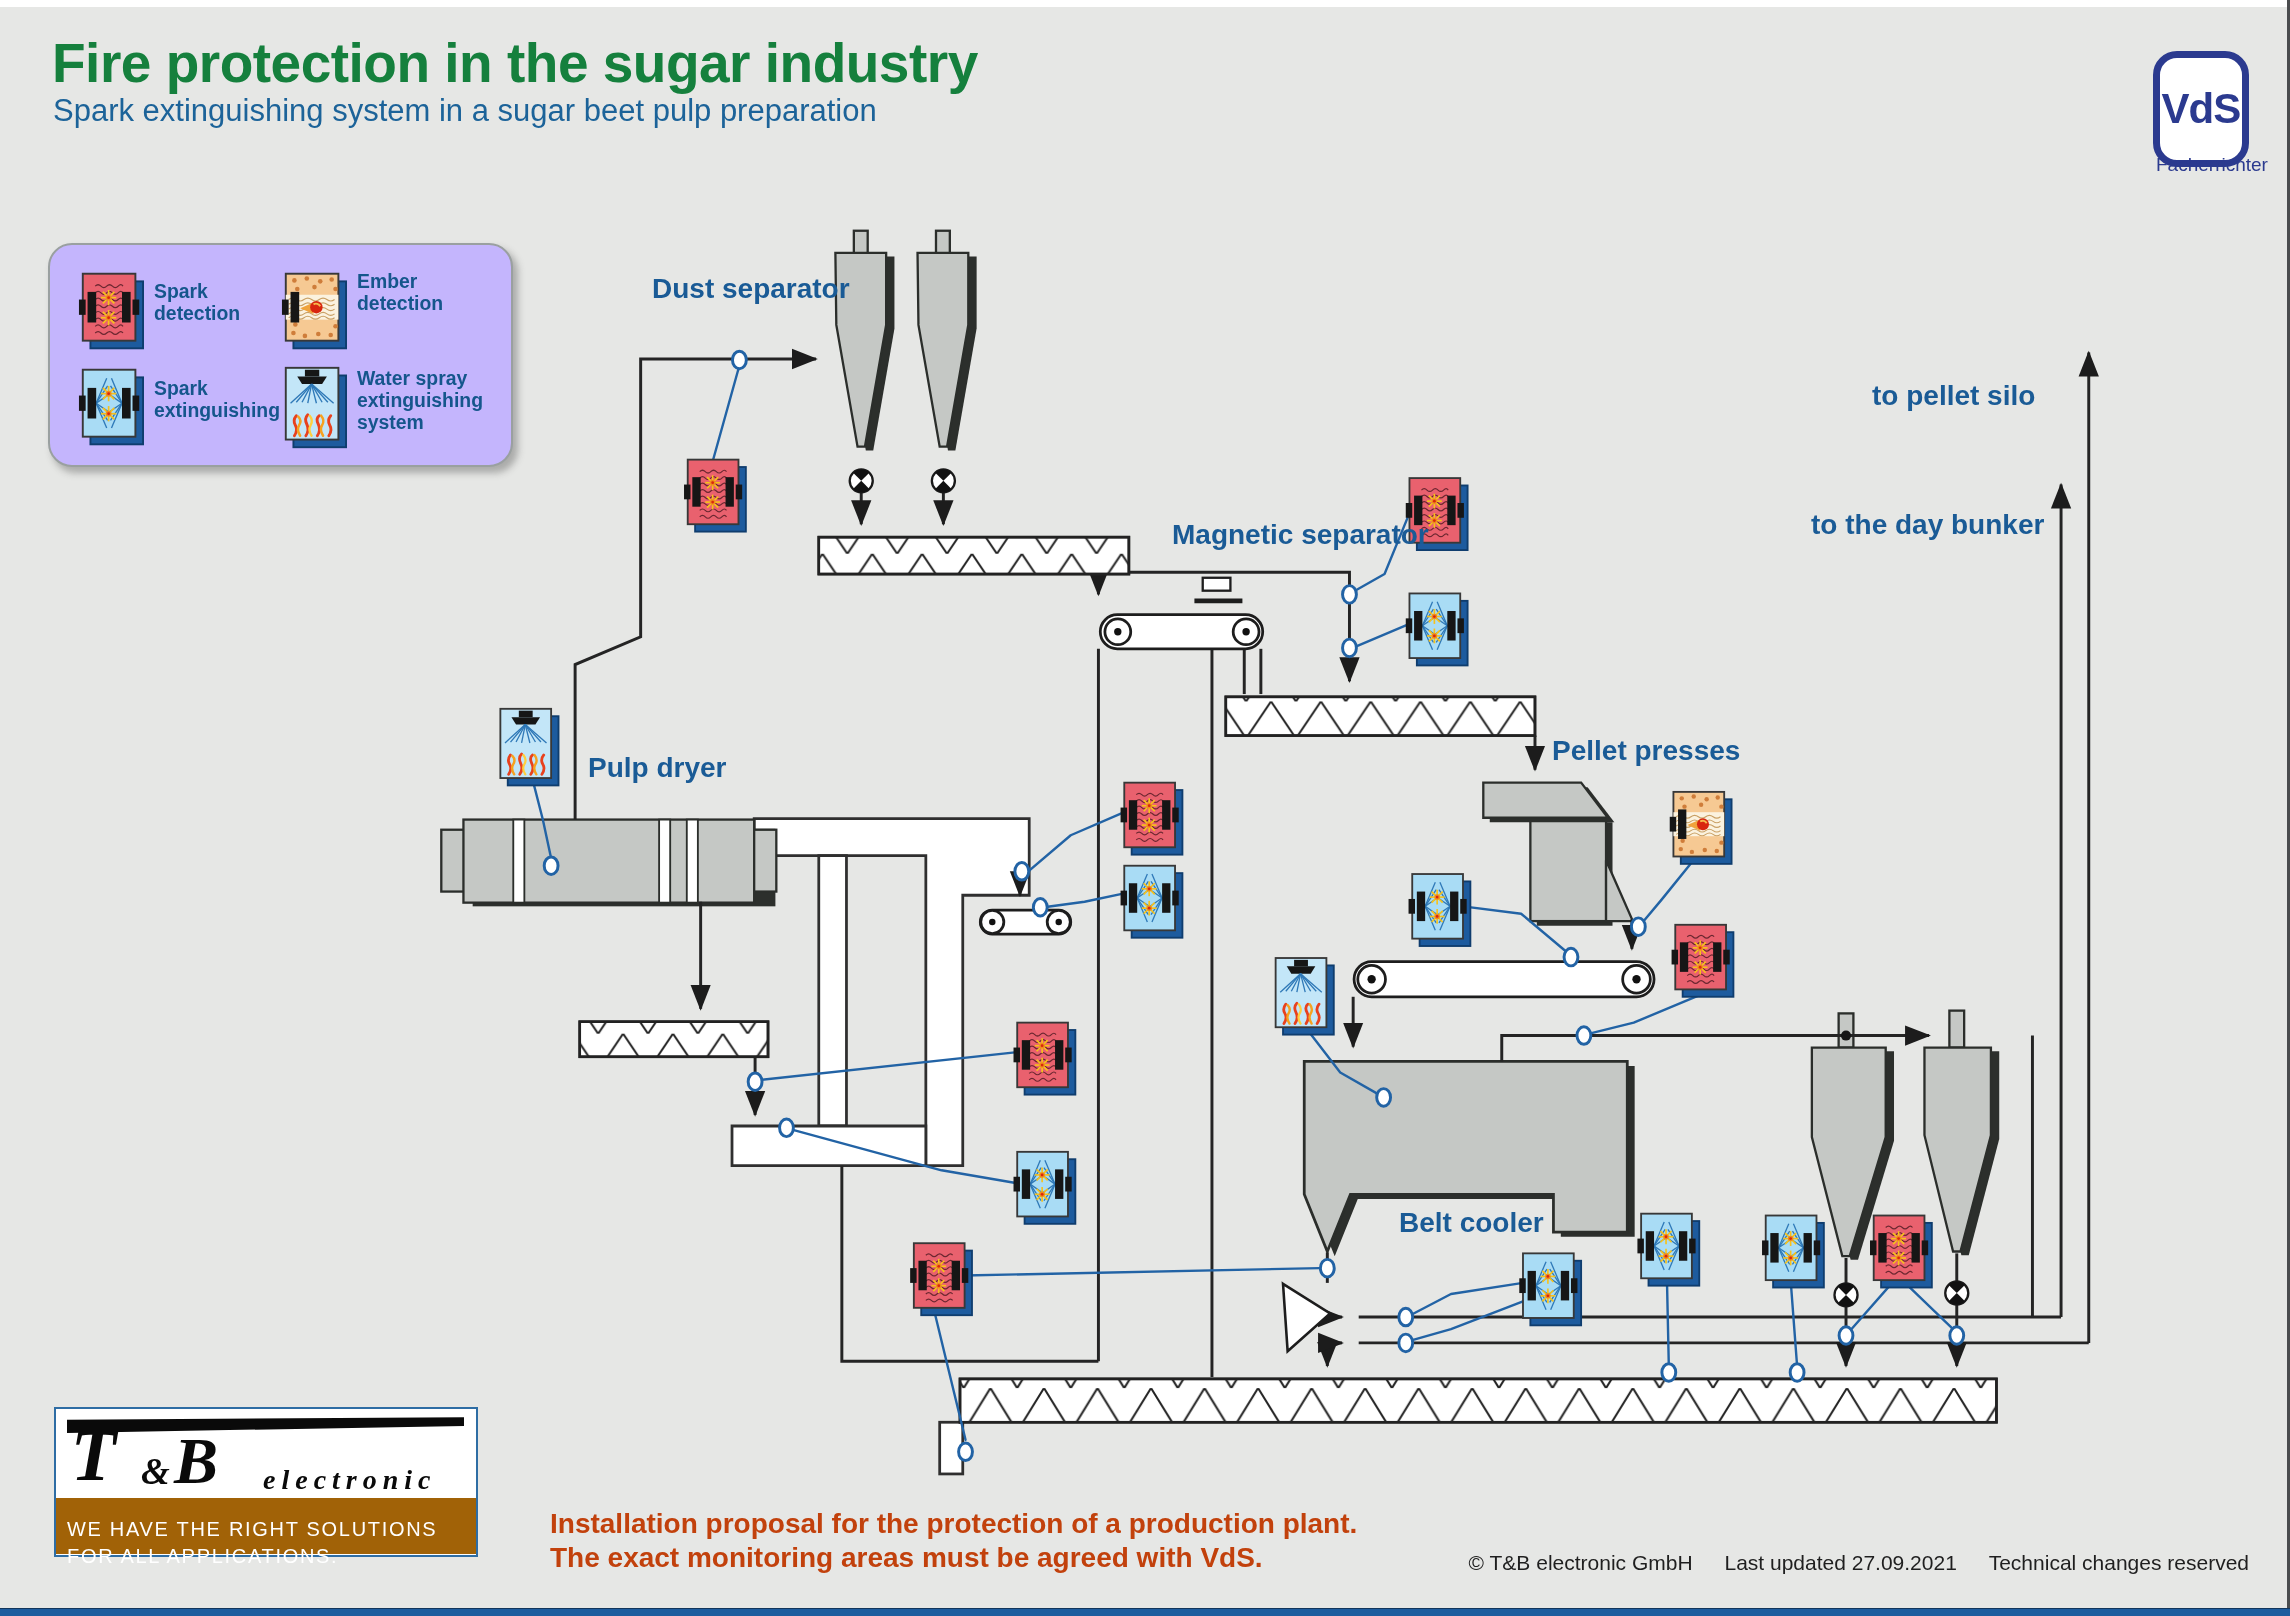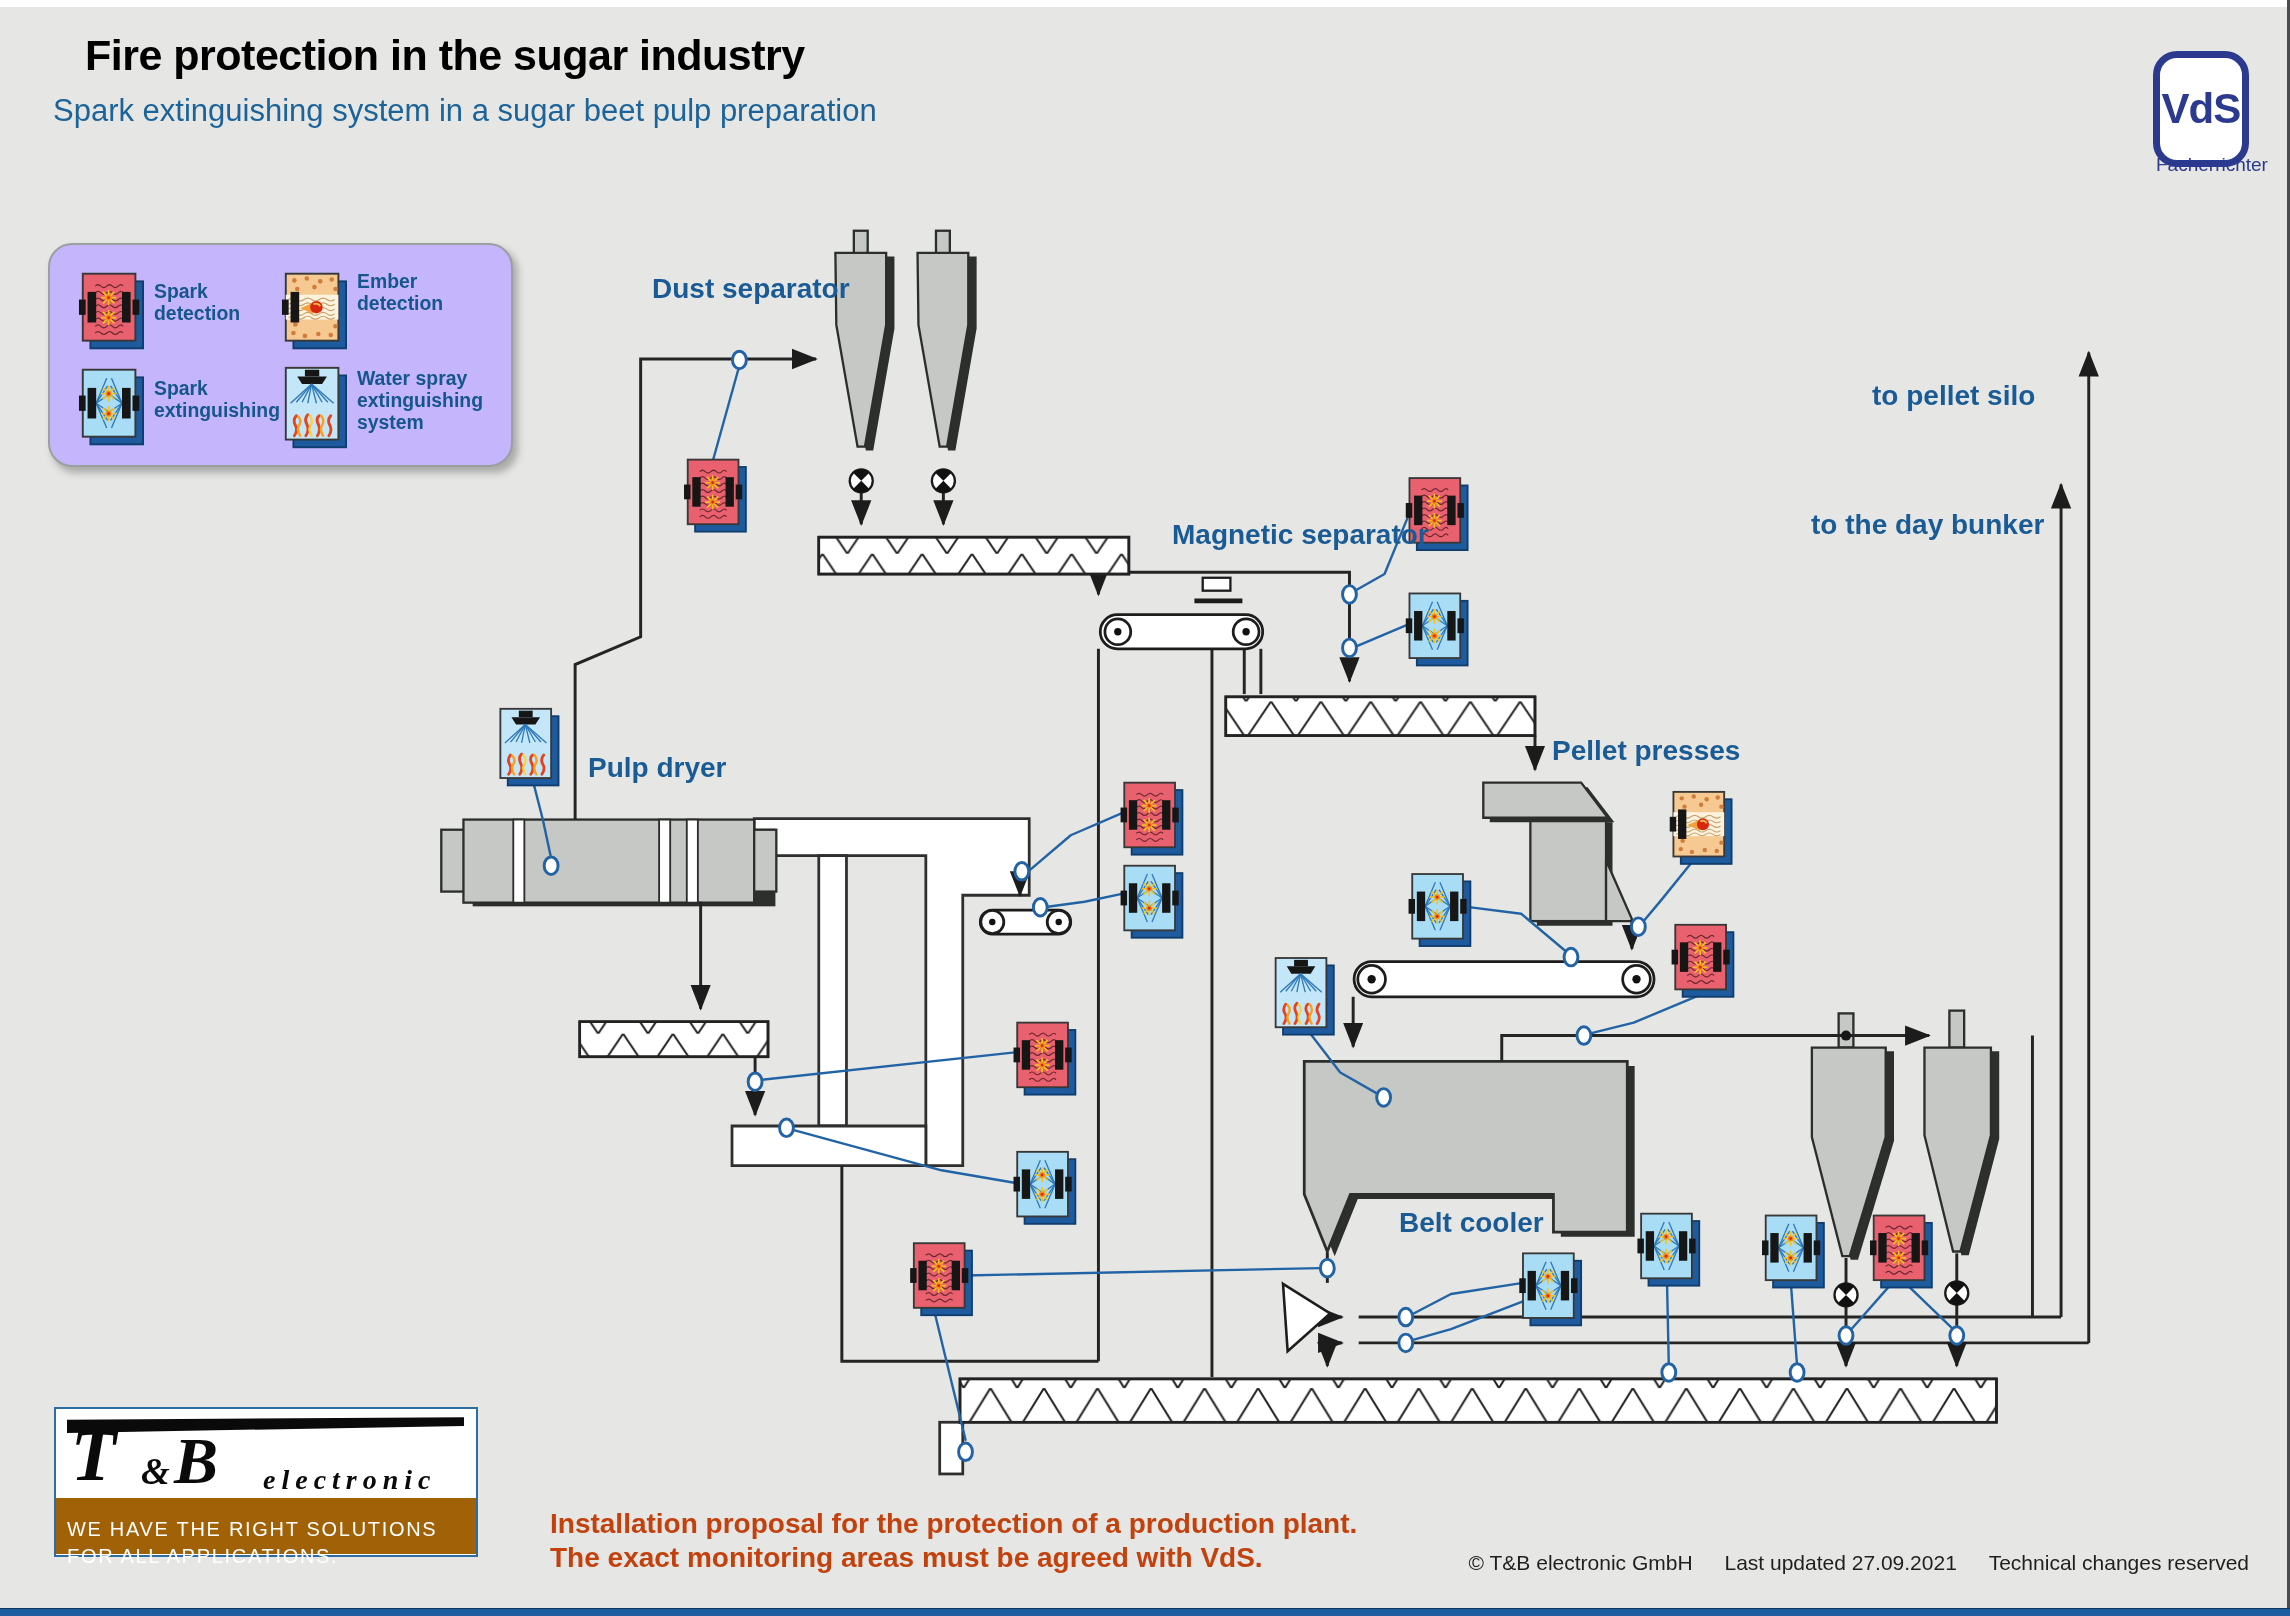--- a/index.html
+++ b/index.html
@@ -2,21 +2,21 @@
 <html style="font-size:14.8px"><head>
 <meta charset="utf-8">
 <style>
   html,body{margin:0;padding:0;background:#8f9193;}
   .page{position:relative;width:2291px;height:1617px;background:#e6e7e5;overflow:hidden;
         font-family:"Liberation Sans",sans-serif;}
   .edge-top{position:absolute;left:0;top:0;width:100%;height:7.4px;background:#ffffff;}
   .edge-right{position:absolute;right:0;top:0;width:3.7px;height:100%;background:#4a4c4e;}
   .edge-bottom{position:absolute;left:0;bottom:0;width:100%;height:8.3px;background:#1d5c9e;border-top:0.9px solid #12365c;}
 
-  .title{position:absolute;left:52px;top:31px;font-size:43px;font-weight:800;color:#000000;letter-spacing:-0.5px;margin-left:33px;}
+  .title{position:absolute;left:52px;top:31px;font-size:55px;font-weight:800;color:#15803d;letter-spacing:-0.5px;}
   .subtitle{position:absolute;left:53px;top:93px;font-size:31px;font-weight:400;color:#1c6399;}
 
   .vds{position:absolute;left:2153px;top:51px;width:96px;height:116px;background:#fff;
        border:7.4px solid #2b3a8f;border-radius:24px;box-sizing:border-box;display:flex;align-items:center;justify-content:center;
        font-size:42px;font-weight:800;color:#2b3a8f;letter-spacing:-0.9px;}
   .vds-caption{position:absolute;left:2156px;top:154px;font-size:19px;color:#2b3a8f;font-weight:400;}
 
   .legend{position:absolute;left:40px;top:243px;width:461px;height:220px;background:#c4b5fd;
           border:2.8px solid #9aa0a0;border-radius:24px;box-shadow:4.6px 5.5px 7.4px rgba(60,60,60,.35);margin-left:8px;}
   .lg-item{position:absolute;}

